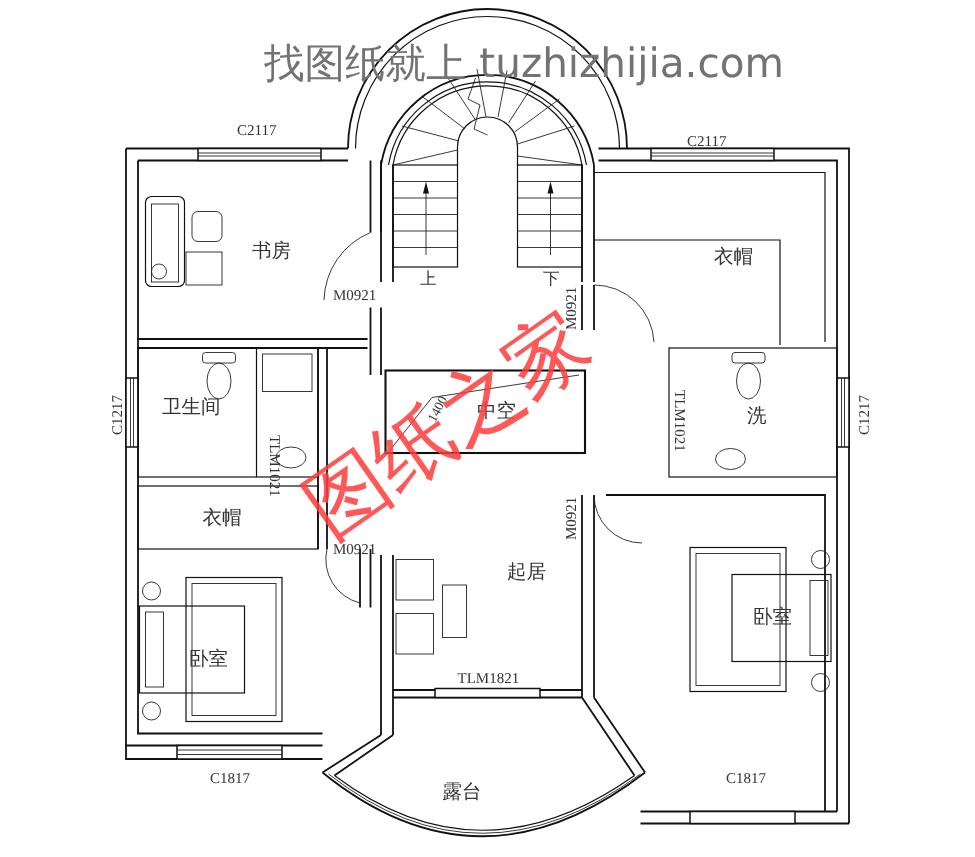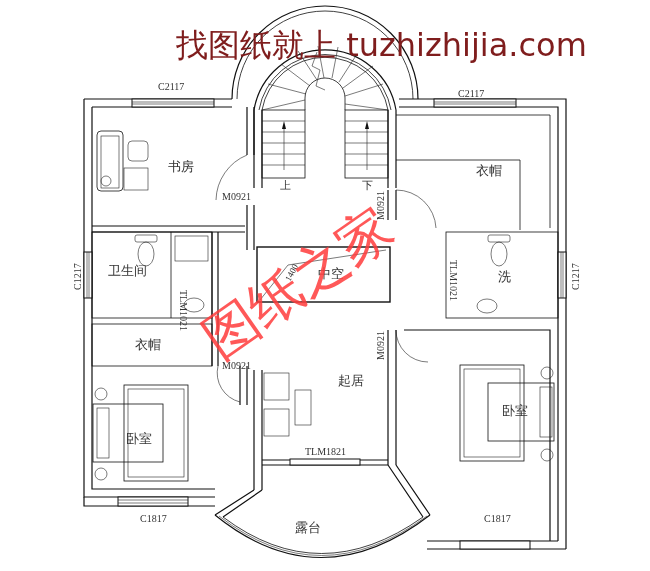--- a/index.html
+++ b/index.html
@@ -4,21 +4,21 @@
 <style>
   html, body { margin:0; padding:0; background:#ffffff; }
   body { width:650px; height:571px; position:relative; overflow:hidden; font-family:"DejaVu Serif", serif; }
   #plan { position:absolute; left:0; top:0; width:650px; height:571px; }
   .w { stroke:#111; stroke-width:1.2; fill:none; }
   .wt { stroke:#111; stroke-width:0.8; fill:none; }
   .thin { stroke:#222; stroke-width:0.6; fill:none; }
   .fillw { fill:#fff; stroke:#111; stroke-width:1; }
   .lbl { font-family:"DejaVu Serif", serif; font-size:13px; fill:#333; }
   .code { font-family:"Liberation Serif", serif; font-size:10px; fill:#333; }
-  .banner { position:absolute; left:176px; top:24px; font-family:"DejaVu Sans", sans-serif; font-size:32px; color:#7f1d1d; white-space:nowrap; letter-spacing:0px; }
+  .banner { position:absolute; left:176px; top:24px; font-family:"DejaVu Sans", sans-serif; font-size:27px; color:#737373; white-space:nowrap; letter-spacing:0px; }
   .wm { font-family:"DejaVu Serif", serif; font-size:54px; fill:#ff3c3c; opacity:0.85; }
 </style>
 </head>
 <body>
 
 <svg id="plan" viewBox="0 0 650 571" xmlns="http://www.w3.org/2000/svg">
 
   <g>
 
     <path class="w" d="M84,99 H232 M84,99 V497 H215"></path>

